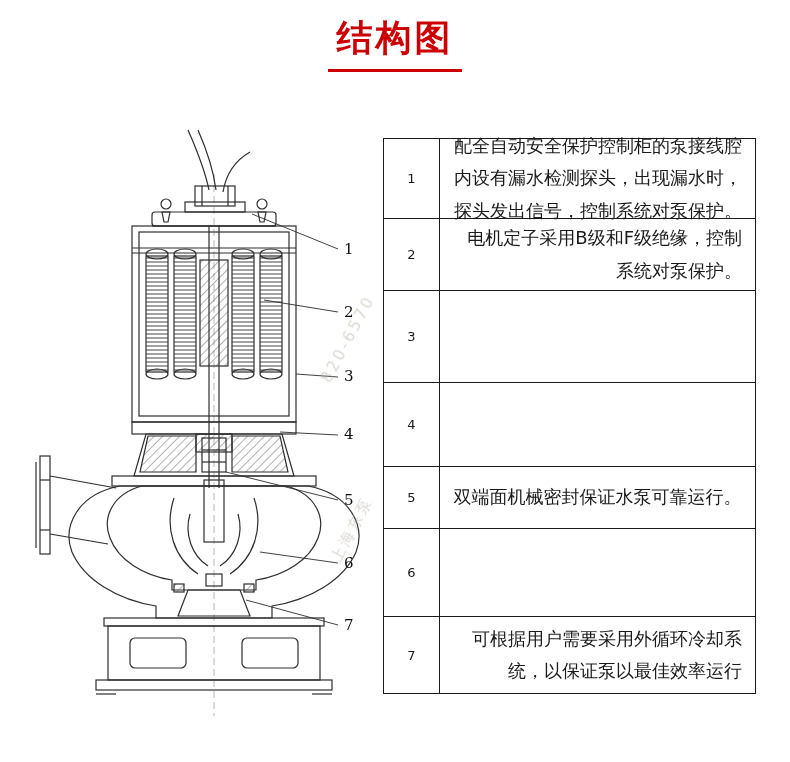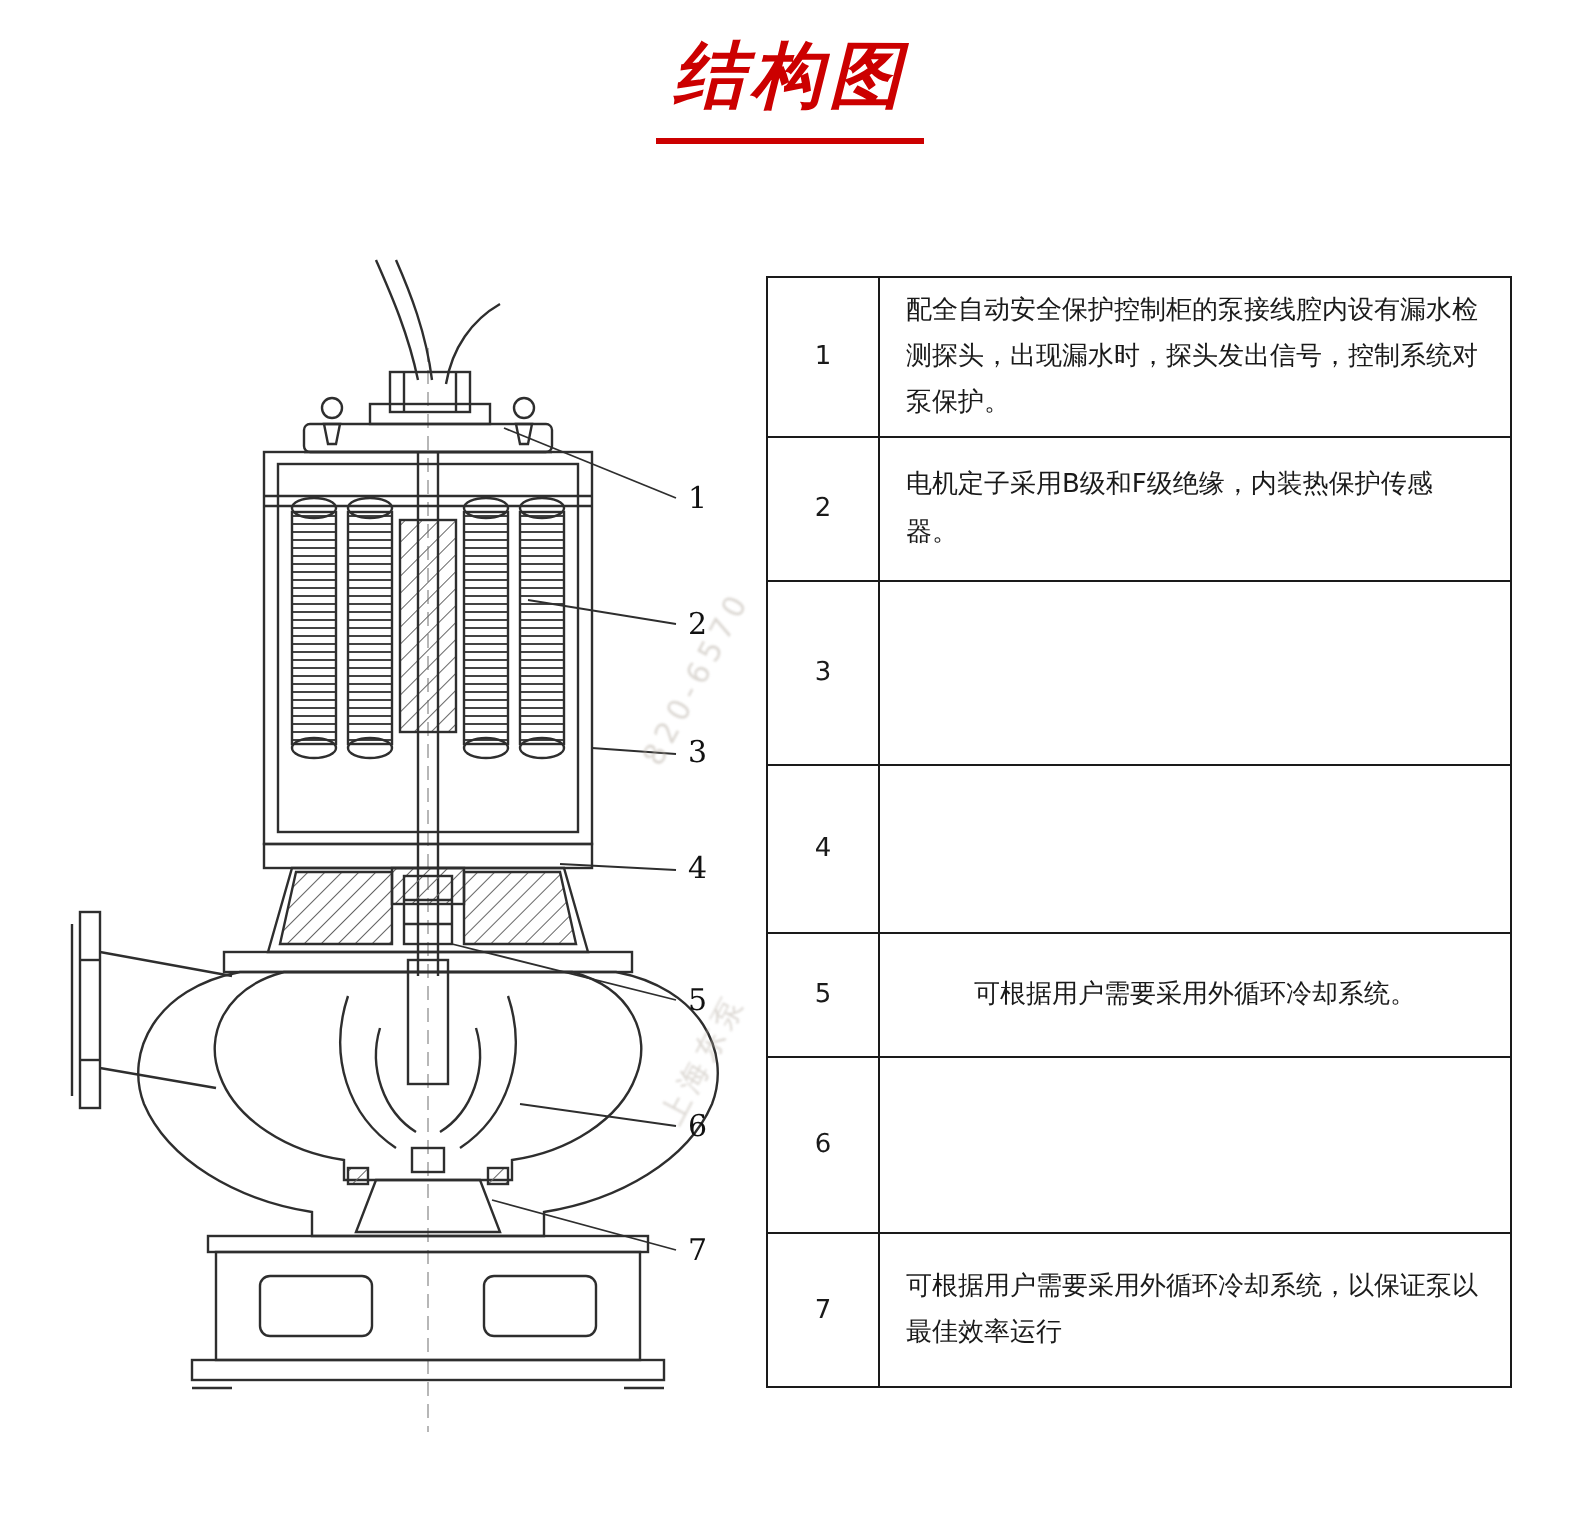--- a/index.html
+++ b/index.html
@@ -1,34 +1,34 @@
 <!DOCTYPE html>
 <html><head>
 <meta charset="utf-8">
 <style>
   html,body{margin:0;padding:0;background:#ffffff;}
   .page{position:relative;width:790px;height:762px;background:#fff;overflow:hidden;
         font-family:"DejaVu Sans","Liberation Sans",sans-serif;color:#1a1a1a;}
   .title{margin:14px 0 6px 0;text-align:center;font-size:36px;font-weight:700;
-         letter-spacing:3px;color:#cc0000;font-style:italic;}
+         letter-spacing:3px;color:#cc0000;}
   .title-underline{width:134px;height:3px;background:#cc0000;margin:0 auto;}
   .diagram{position:absolute;left:12px;top:128px;width:368px;height:615px;}
   .diagram svg{display:block;}
   .watermark{position:absolute;color:#b8b0a6;opacity:.5;font-size:15px;letter-spacing:3px;
              transform:rotate(-62deg);filter:blur(.4px);pointer-events:none;white-space:nowrap;}
   .wm1{left:300px;top:330px;}
   .wm2{left:316px;top:520px;}
   .spec-table{position:absolute;left:383px;top:138px;width:373px;border:1px solid #1a1a1a;
               box-sizing:border-box;background:#fff;}
   .t-row{display:flex;box-sizing:border-box;border-bottom:1px solid #1a1a1a;}
   .t-row:last-child{border-bottom:none;}
   .t-num{width:56px;flex:0 0 56px;border-right:1px solid #1a1a1a;display:flex;
          align-items:center;justify-content:center;font-size:13px;box-sizing:border-box;}
-  .t-text{flex:1;display:flex;align-items:center;justify-content:center;text-align:left;
-          padding:6px 13px;font-size:13px;line-height:1.78;box-sizing:border-box;}
+  .t-text{flex:1;display:flex;align-items:center;justify-content:center;text-align:right;
+          padding:6px 13px;font-size:18px;line-height:1.78;box-sizing:border-box;}
   .num-label{font-size:15px;fill:#111;font-family:"DejaVu Serif","Liberation Serif",serif;}
 </style>
 </head>
 <body>
 
 <div class="page">
 
   <h1 class="title">结构图</h1>
   <div class="title-underline"></div>
 
@@ -181,31 +181,31 @@
   <div class="watermark wm1">820-6570</div>
   <div class="watermark wm2">上海东泵</div>
 
   <div class="spec-table">
       <div class="t-row" style="height: 80px;">
         <div class="t-num">1</div>
         <div class="t-text">配全自动安全保护控制柜的泵接线腔内设有漏水检测探头，出现漏水时，探头发出信号，控制系统对泵保护。</div>
       </div>
       <div class="t-row" style="height: 72px;">
         <div class="t-num">2</div>
-        <div class="t-text">电机定子采用B级和F级绝缘，内装热保护传感器。</div>
+        <div class="t-text">电机定子采用B级和F级绝缘，控制系统对泵保护。</div>
       </div>
       <div class="t-row" style="height: 92px;">
         <div class="t-num">3</div>
       </div>
       <div class="t-row" style="height: 84px;">
         <div class="t-num">4</div>
       </div>
       <div class="t-row" style="height: 62px;">
         <div class="t-num">5</div>
-        <div class="t-text">可根据用户需要采用外循环冷却系统。</div>
+        <div class="t-text">双端面机械密封保证水泵可靠运行。</div>
       </div>
       <div class="t-row" style="height: 88px;">
         <div class="t-num">6</div>
       </div>
       <div class="t-row" style="height: 76px;">
         <div class="t-num">7</div>
         <div class="t-text">可根据用户需要采用外循环冷却系统，以保证泵以最佳效率运行</div>
       </div>
     </div>
 

